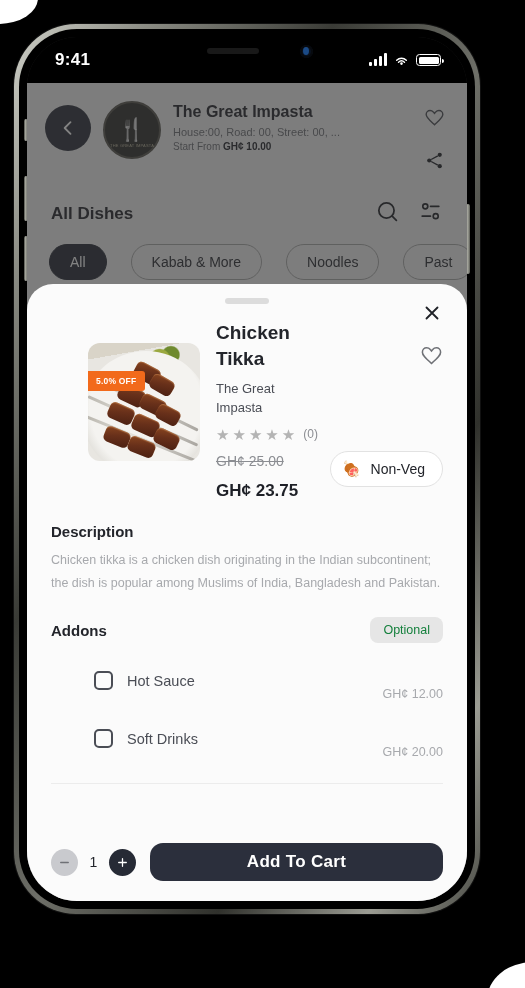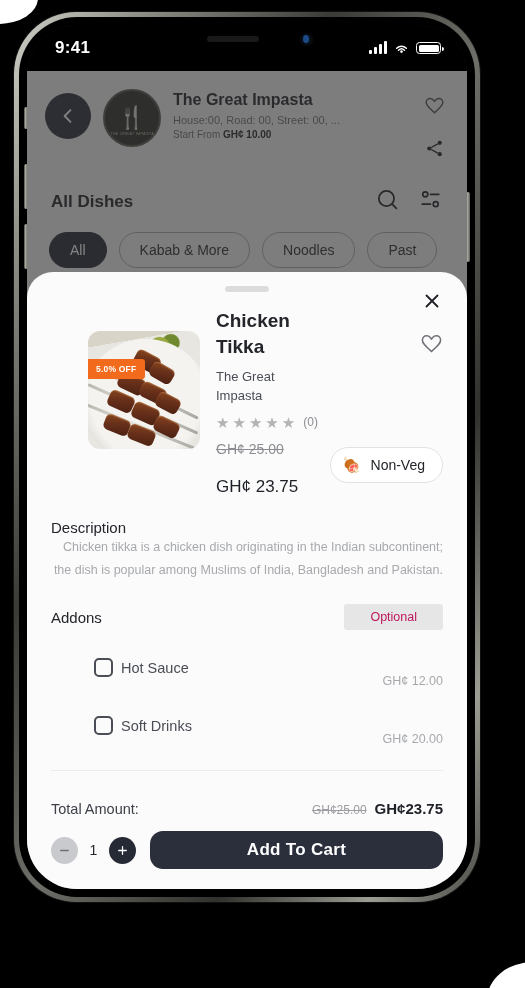--- a/index.html
+++ b/index.html
@@ -6,21 +6,21 @@
   html, body {
     width: 525px; height: 988px;
     background: #000;
     font-family: "Liberation Sans", sans-serif;
     overflow: hidden;
   }
 
   
   .phone-frame {
     position: absolute;
-    left: 14px; top: 12px;
+    left: 14px; top: 24px;
     width: 466px; height: 890px;
     border-radius: 62px;
     background: linear-gradient(118deg, #cfd0c8 0%, #8b8c84 14%, #3a3b36 34%,
                                 #6e6f68 52%, #30312c 72%, #9b9c93 88%, #4a4b45 100%);
     padding: 5px;
     box-shadow: 0 0 0 1px #111;
   }
   .phone-inner {
     width: 100%; height: 100%;
     border-radius: 58px;
@@ -159,21 +159,21 @@
   .head-actions svg { width: 21px; height: 21px; }
 
   .dishes-bar {
     display: flex; align-items: center; justify-content: space-between;
     padding: 14px 24px 6px 24px;
   }
   .dishes-title { font-size: 17px; font-weight: bold; color: #23252b; }
   .dishes-icons { display: flex; align-items: center; gap: 18px; }
   .dishes-icons svg { width: 25px; height: 25px; }
 
-  .chips { display: flex; gap: 12px; padding: 10px 0 14px 22px; }
+  .chips { display: flex; gap: 24px; padding: 10px 0 14px 22px; }
   .chip {
     padding: 9px 20px; border-radius: 22px;
     border: 1px solid #a9aaa9; color: #2b2d33;
     font-size: 14px; white-space: nowrap; flex: none;
   }
   .chip.active { background: #262a35; color: #fff; border-color: #262a35; }
 
   .ghost-card {
     margin: 6px 18px 0 18px; height: 100px;
     border: 1px solid #cfcfcf; border-radius: 16px; background: #fafafa;
@@ -242,52 +242,52 @@
     line-height: 1.35; max-width: 150px;
   }
   .dish-rest { font-size: 13px; color: #4a4d55; line-height: 1.45; margin-top: 9px; max-width: 120px; }
   .dish-rate { display: flex; align-items: center; gap: 3px; margin-top: 9px; }
   .dish-rate .star { color: #b4b4b4; font-size: 15px; line-height: 1; }
   .dish-rate .cnt { color: #8b8d92; font-size: 12px; margin-left: 5px; }
   .price-old {
     font-size: 14px; color: #8b8d92; text-decoration: line-through;
     margin-top: 11px;
   }
-  .price-new { font-size: 17px; font-weight: normal; color: #1e2027; margin-top: 20px; }
+  .price-new { font-size: 17px; font-weight: bold; color: #1e2027; margin-top: 12px; }
 
   .dish-side { display: flex; flex-direction: column; align-items: flex-end; justify-content: space-between; padding-top: 24px; }
   .fav-btn svg { width: 23px; height: 23px; }
   .veg-pill {
     display: flex; align-items: center; gap: 9px;
     border: 1px solid #e2e2e2; border-radius: 22px;
     padding: 9px 17px 9px 12px;
     background: #fff; margin-bottom: 14px;
   }
   .veg-pill .emo { font-size: 15px; line-height: 1; }
   .veg-pill .lbl { font-size: 14px; color: #23252b; }
 
-  .sec-title { font-size: 15px; font-weight: normal; color: #23252b; }
+  .sec-title { font-size: 15px; font-weight: bold; color: #23252b; }
   .desc-wrap { margin-top: 22px; }
   .desc-text {
-    font-size: 12.5px; color: #a7a9ad; line-height: 1.85;  text-align: right;
+    font-size: 12.5px; color: #a7a9ad; line-height: 1.85; margin-top: 9px;
   }
 
   .addons-head {
     display: flex; align-items: center; justify-content: space-between;
     margin-top: 22px;
   }
   .optional-badge {
-    background: #e6e6e6; color: #be185d;
-    font-size: 12.5px; padding: 6px 26px; border-radius: 3px;
+    background: #e6e6e6; color: #15803d;
+    font-size: 12.5px; padding: 6px 13px; border-radius: 8px;
   }
   .addon-row {
     display: flex; align-items: center; justify-content: space-between;
     margin-top: 17px; padding-left: 10px;
   }
-  .addon-left { display: flex; align-items: center; gap: 8px; padding-left: 33px; }
+  .addon-left { display: flex; align-items: center; gap: 14px; padding-left: 33px; }
   .cbox {
     width: 19px; height: 19px; border: 2px solid #4a4d55;
     border-radius: 5px; flex: none;
   }
   .addon-name { font-size: 14.5px; color: #4a4d55; }
   .addon-price { font-size: 12.5px; color: #a7a9ad; margin-top: 27px; }
 
   .sheet-divider { height: 1px; background: #ececec; margin-top: 24px; }
 
   .total-row {
@@ -506,27 +506,20 @@
             <div class="addon-left">
               <div class="cbox"></div>
               <div class="addon-name">Soft Drinks</div>
             </div>
             <div class="addon-price">GH¢ 20.00</div>
           </div>
 
           <div class="sheet-divider"></div>
         </div>
 
-        <div class="total-row">
-          <div class="total-label">Total Amount:</div>
-          <div class="total-vals">
-            <span class="total-old">GH¢25.00</span>
-            <span class="total-new">GH¢23.75</span>
-          </div>
-        </div>
 
         <div class="action-row">
           <div class="qty">
             <div class="qstep qminus">
               <svg viewBox="0 0 24 24" width="13" height="13">
                 <path d="M5 12h14" stroke="#6f7176" stroke-width="2.4" stroke-linecap="round"></path>
               </svg>
             </div>
             <div class="qval">1</div>
             <div class="qstep qplus">

